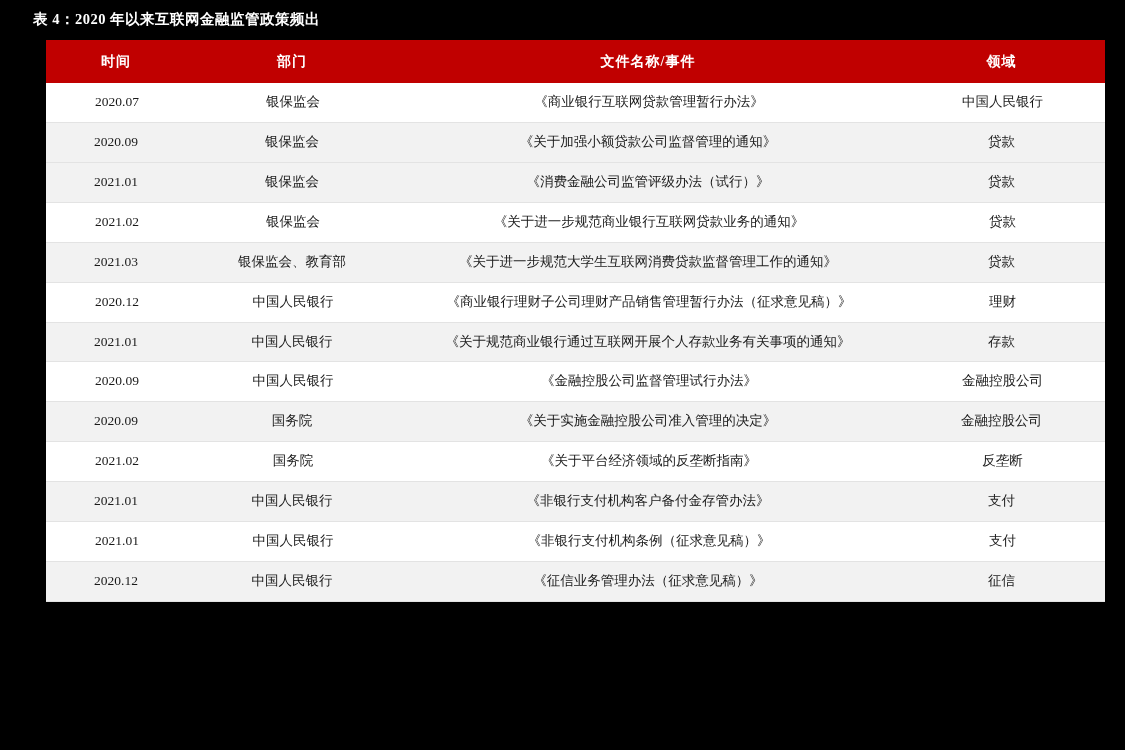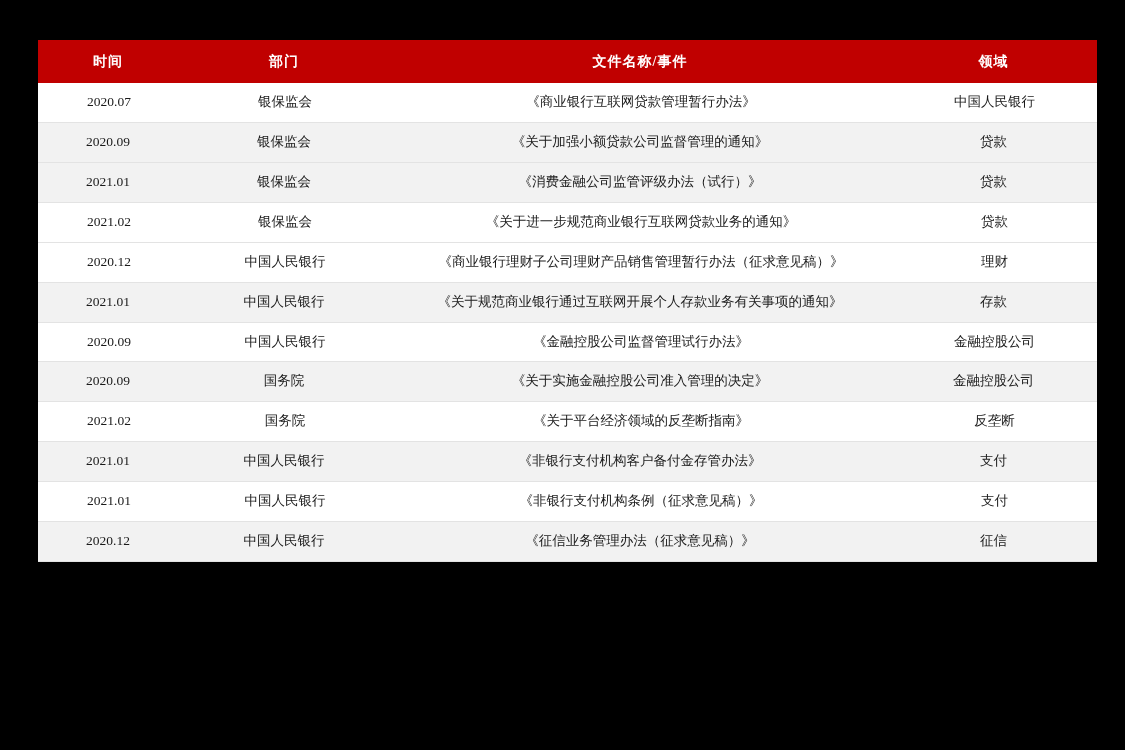--- a/index.html
+++ b/index.html
@@ -25,21 +25,21 @@
     left: 33px;
     top: 10px;
     font-size: 14.5px;
     font-weight: bold;
     color: #ffffff;
     letter-spacing: 0.5px;
     white-space: nowrap;
   }
   .table-wrap {
     position: absolute;
-    left: 38px;
+    left: 46px;
     top: 40px;
     width: 1059px;
   }
   table.policy-table {
     border-collapse: collapse;
     width: 100%;
     table-layout: fixed;
     background: #ffffff;
   }
   table.policy-table thead th {
@@ -78,20 +78,21 @@
     text-align: center;
     padding-left: 18px;
     padding-right: 18px;
   }
 </style>
 </head>
 <body>
 
 <div class="page">
 
+  <div class="caption">表 4：2020 年以来互联网金融监管政策频出</div>
 
   <div class="table-wrap">
     <table class="policy-table">
       <colgroup>
         <col class="col-time">
         <col class="col-dept">
         <col class="col-doc">
         <col class="col-area">
       </colgroup>
       <thead>
@@ -118,20 +119,26 @@
         <tr class="alt">
           <td>2021.01</td>
           <td>银保监会</td>
           <td class="doc-cell">《消费金融公司监管评级办法（试行）》</td>
           <td>贷款</td>
         </tr>
         <tr class="plain">
           <td>2021.02</td>
           <td>银保监会</td>
           <td class="doc-cell">《关于进一步规范商业银行互联网贷款业务的通知》</td>
+          <td>贷款</td>
+        </tr>
+        <tr class="alt">
+          <td>2021.03</td>
+          <td>银保监会、教育部</td>
+          <td class="doc-cell">《关于进一步规范大学生互联网消费贷款监督管理工作的通知》</td>
           <td>贷款</td>
         </tr>
         <tr class="plain">
           <td>2020.12</td>
           <td>中国人民银行</td>
           <td class="doc-cell">《商业银行理财子公司理财产品销售管理暂行办法（征求意见稿）》</td>
           <td>理财</td>
         </tr>
         <tr class="alt">
           <td>2021.01</td>

